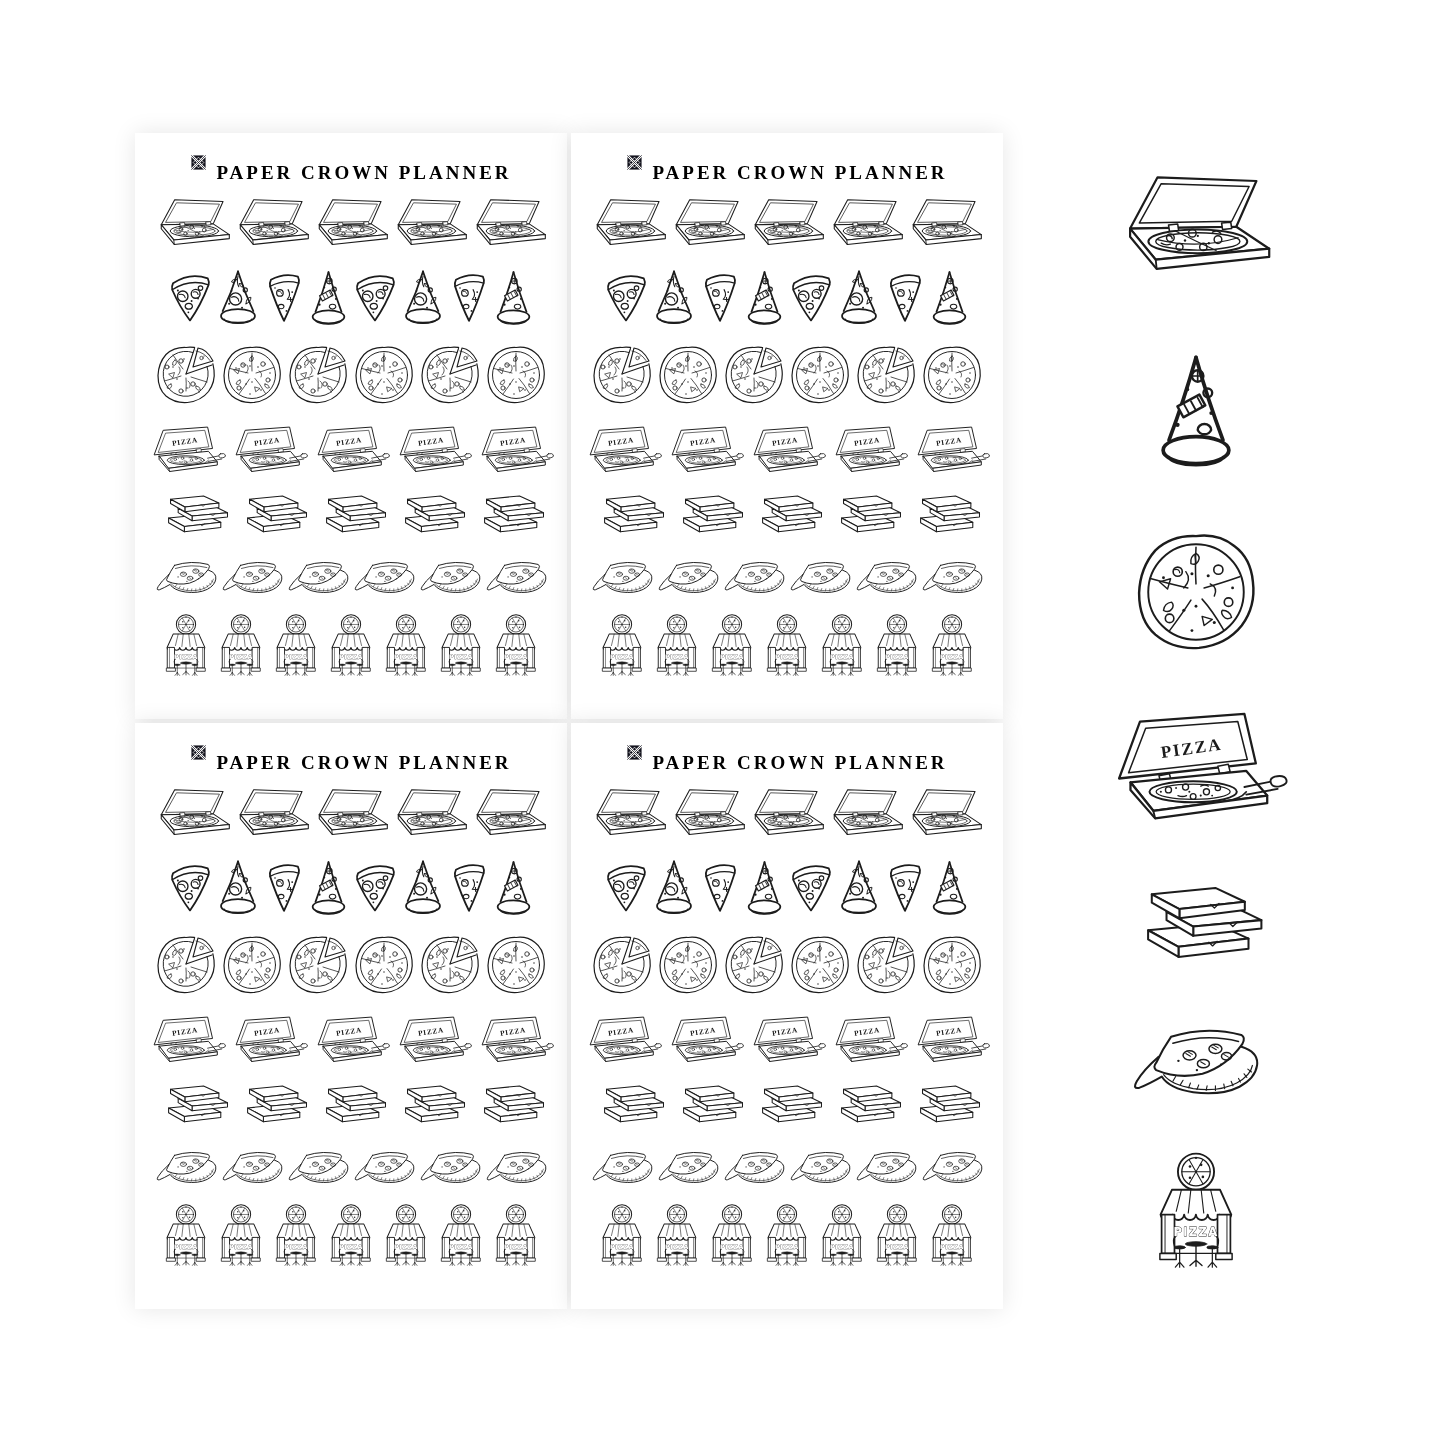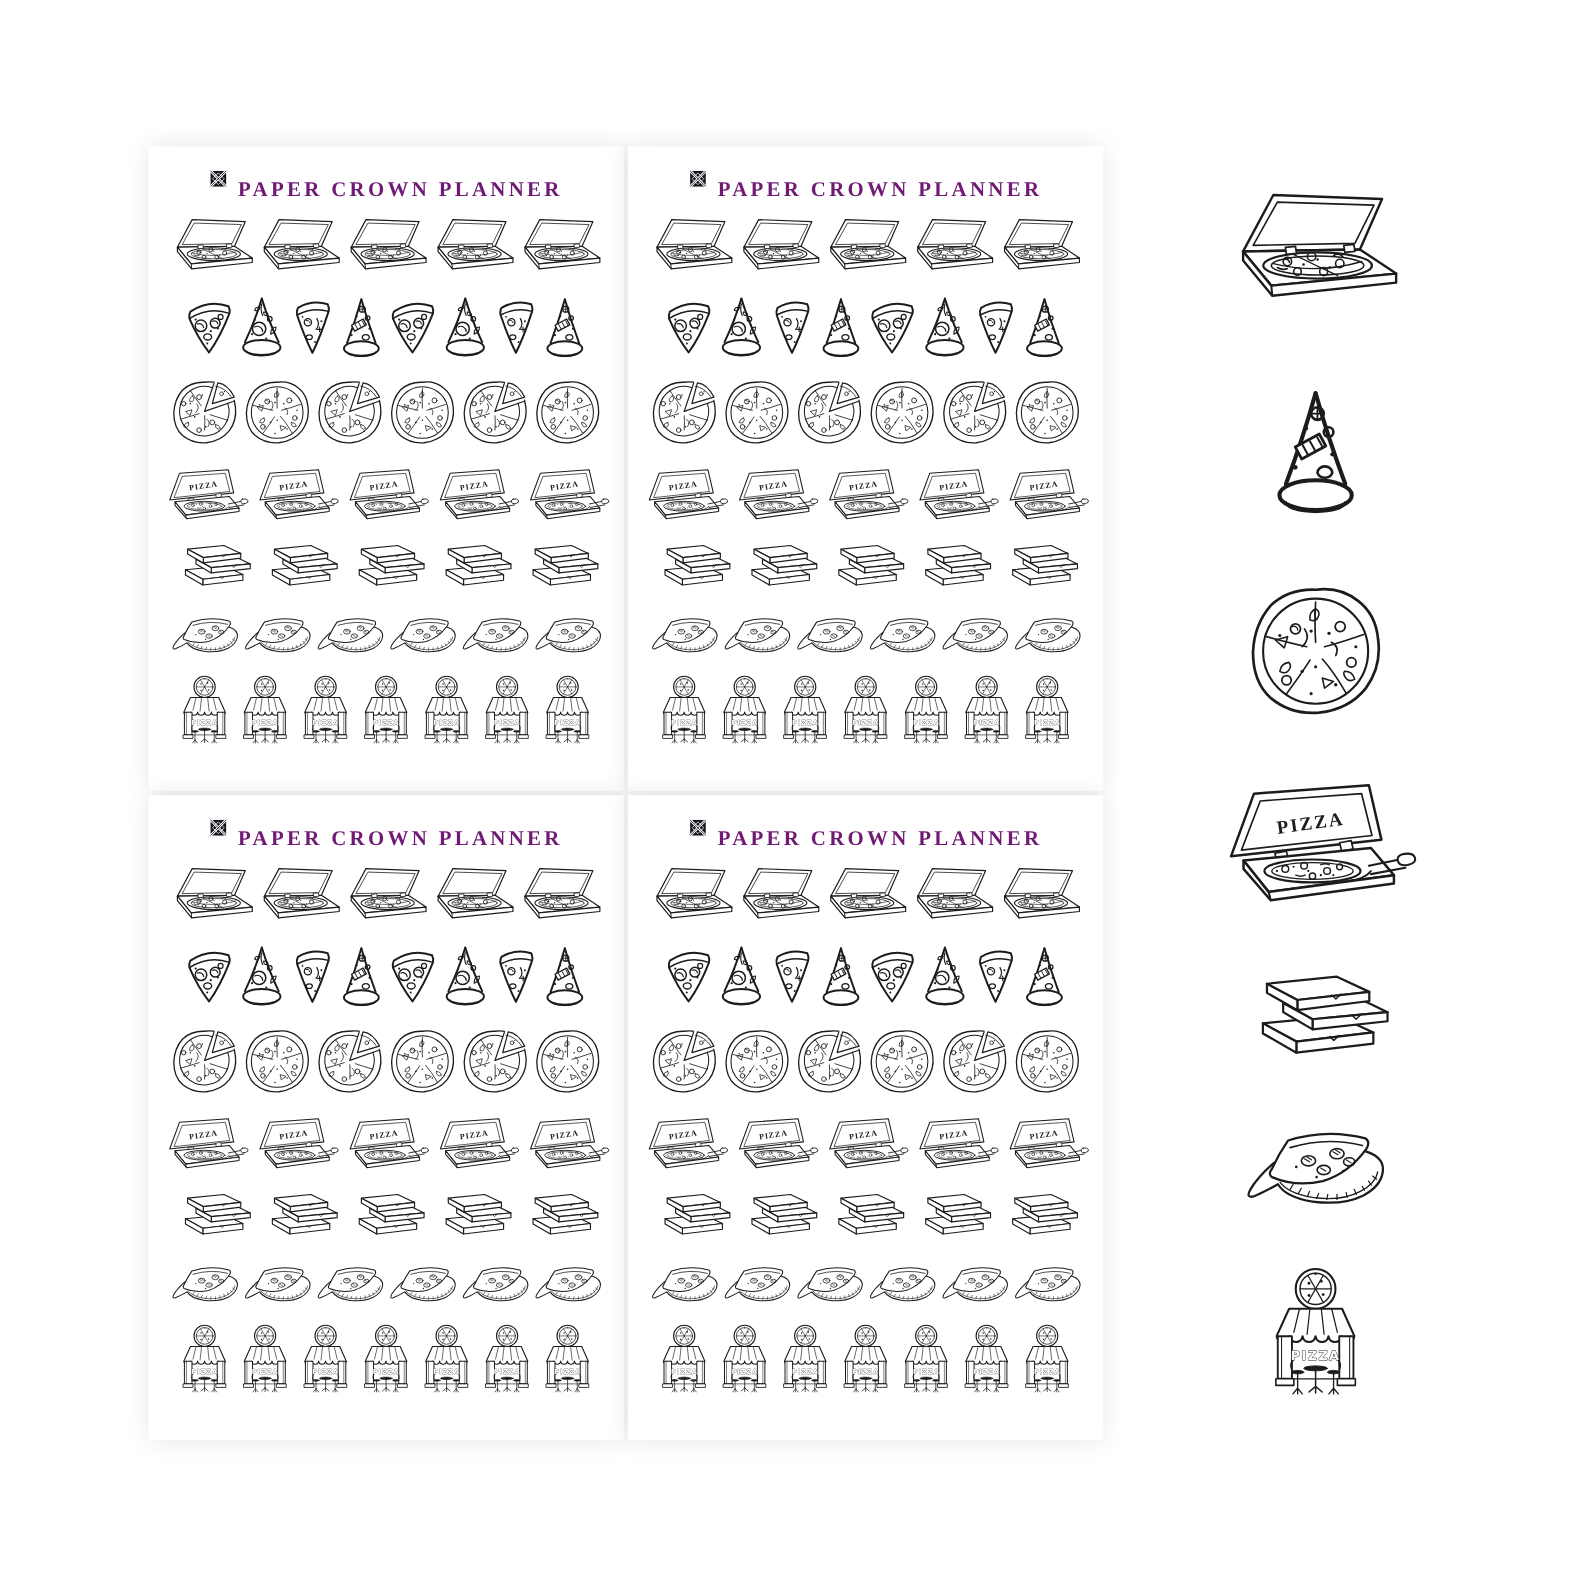--- a/index.html
+++ b/index.html
@@ -17,21 +17,21 @@
     display:flex;flex-direction:column;
     padding:12px 12px 14px;box-sizing:border-box;
   }
   .sheet-header{
     display:flex;justify-content:center;align-items:center;gap:9px;
     margin-top:4px;height:26px;flex:0 0 auto;
   }
   .brand-logo{width:17px;height:17px;display:block;}
   .brand-title{
     font-family:"Liberation Serif",serif;font-weight:bold;
-    font-size:19px;letter-spacing:3px;color:#701a75;white-space:nowrap;margin-top:22px;
+    font-size:19px;letter-spacing:3px;color:#000000;white-space:nowrap;margin-top:22px;
   }
   .sheet-rows{flex:1;display:flex;flex-direction:column;
     justify-content:space-evenly;align-items:center;padding:2px 0 6px;}
   .icon-row{display:flex;justify-content:center;align-items:flex-end;}
 
   .row-open-pizza-box{gap:2px;}
   .row-pizza-slice{gap:6px;align-items:center;}
   .row-whole-pizza{gap:4px;}
   .row-pizza-box-label{gap:2px;}
   .row-stacked-pizza-boxes{gap:6px;}

